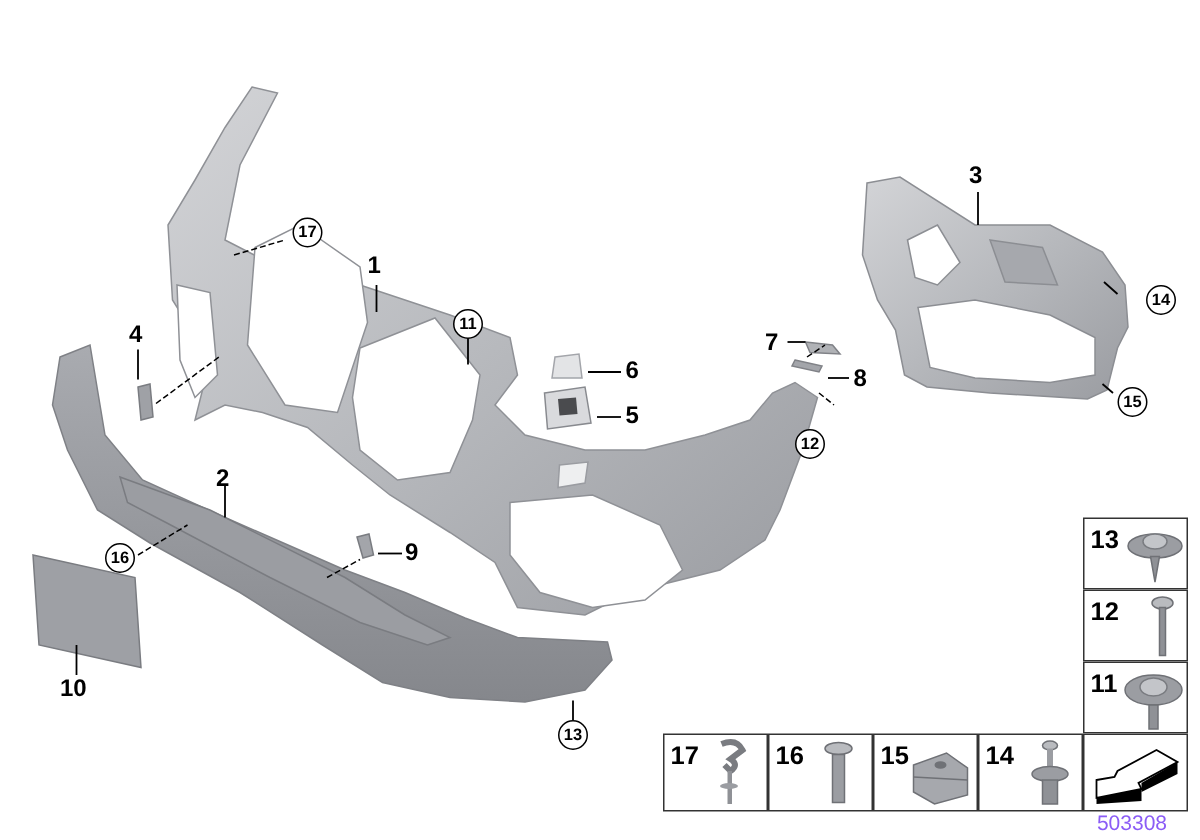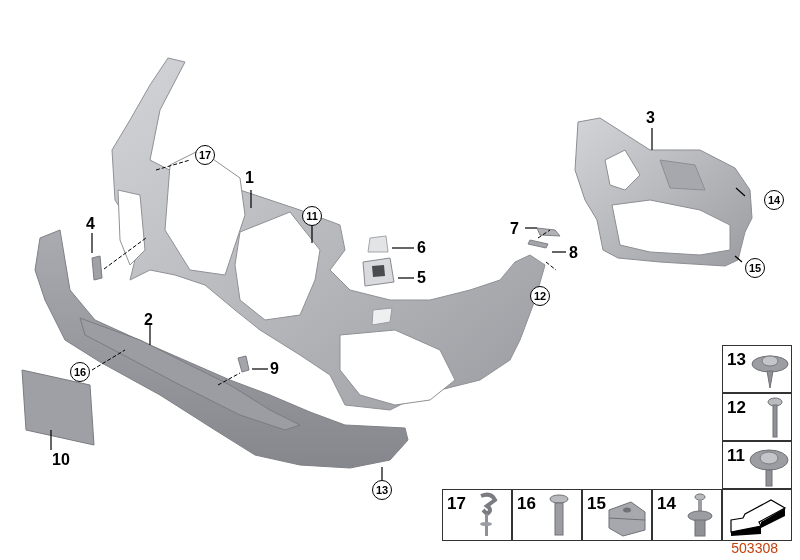--- a/index.html
+++ b/index.html
@@ -3,21 +3,21 @@
 <meta charset="utf-8">
 <style>
   html, body { margin:0; padding:0; background:#ffffff; }
   body { width:800px; height:560px; position:relative; overflow:hidden; font-family:"Liberation Sans", sans-serif; }
   #diagram { position:absolute; left:0; top:0; width:800px; height:560px; }
   .lbl { position:absolute; font-weight:bold; font-size:16px; color:#000; line-height:1; font-family:"Liberation Sans", sans-serif; }
   .circ { position:absolute; width:20px; height:20px; border:1.5px solid #000; border-radius:50%; background:#fff; font-weight:bold; font-size:11px; display:flex; align-items:center; justify-content:center; color:#000; box-sizing:border-box; font-family:"Liberation Sans", sans-serif; }
   .legend-cell { position:absolute; border:1px solid #333; background:#fff; box-sizing:border-box; }
   .legend-num { position:absolute; left:4px; top:4px; font-weight:bold; font-size:17px; color:#000; font-family:"Liberation Sans", sans-serif; }
   .legend-icon { position:absolute; }
-  .ref { position:absolute; right:22px; bottom:4px; font-size:14px; color:#c2410c; font-family:"Liberation Sans", sans-serif; }
+  .ref { position:absolute; right:22px; bottom:4px; font-size:14px; color:#8b5cf6; font-family:"Liberation Sans", sans-serif; }
 </style>
 </head>
 <body>
 
 <svg id="diagram" viewBox="0 0 800 560" xmlns="http://www.w3.org/2000/svg">
   <defs>
     <linearGradient id="gPart" x1="0" y1="0" x2="1" y2="1">
       <stop offset="0" stop-color="#d3d4d7"></stop>
       <stop offset="0.5" stop-color="#b7b9bd"></stop>
       <stop offset="1" stop-color="#9a9ca1"></stop>
@@ -97,21 +97,21 @@
 
 <div class="lbl" style="left:245px;top:170px;">1</div>
 <div class="lbl" style="left:144px;top:312px;">2</div>
 <div class="lbl" style="left:646px;top:110px;">3</div>
 <div class="lbl" style="left:86px;top:216px;">4</div>
 <div class="lbl" style="left:417px;top:270px;">5</div>
 <div class="lbl" style="left:417px;top:240px;">6</div>
 <div class="lbl" style="left:510px;top:221px;">7</div>
 <div class="lbl" style="left:569px;top:245px;">8</div>
 <div class="lbl" style="left:270px;top:361px;">9</div>
-<div class="lbl" style="left:52px;top:452px;">10</div>
+<div class="lbl" style="left:40px;top:452px;">10</div>
 
 <div class="circ" style="left:302px;top:206px;">11</div>
 <div class="circ" style="left:530px;top:286px;">12</div>
 <div class="circ" style="left:372px;top:480px;">13</div>
 <div class="circ" style="left:764px;top:190px;">14</div>
 <div class="circ" style="left:745px;top:258px;">15</div>
 <div class="circ" style="left:70px;top:362px;">16</div>
 <div class="circ" style="left:195px;top:145px;">17</div>
 
 <div class="legend-cell" style="left:722px;top:345px;width:70px;height:48px;">

